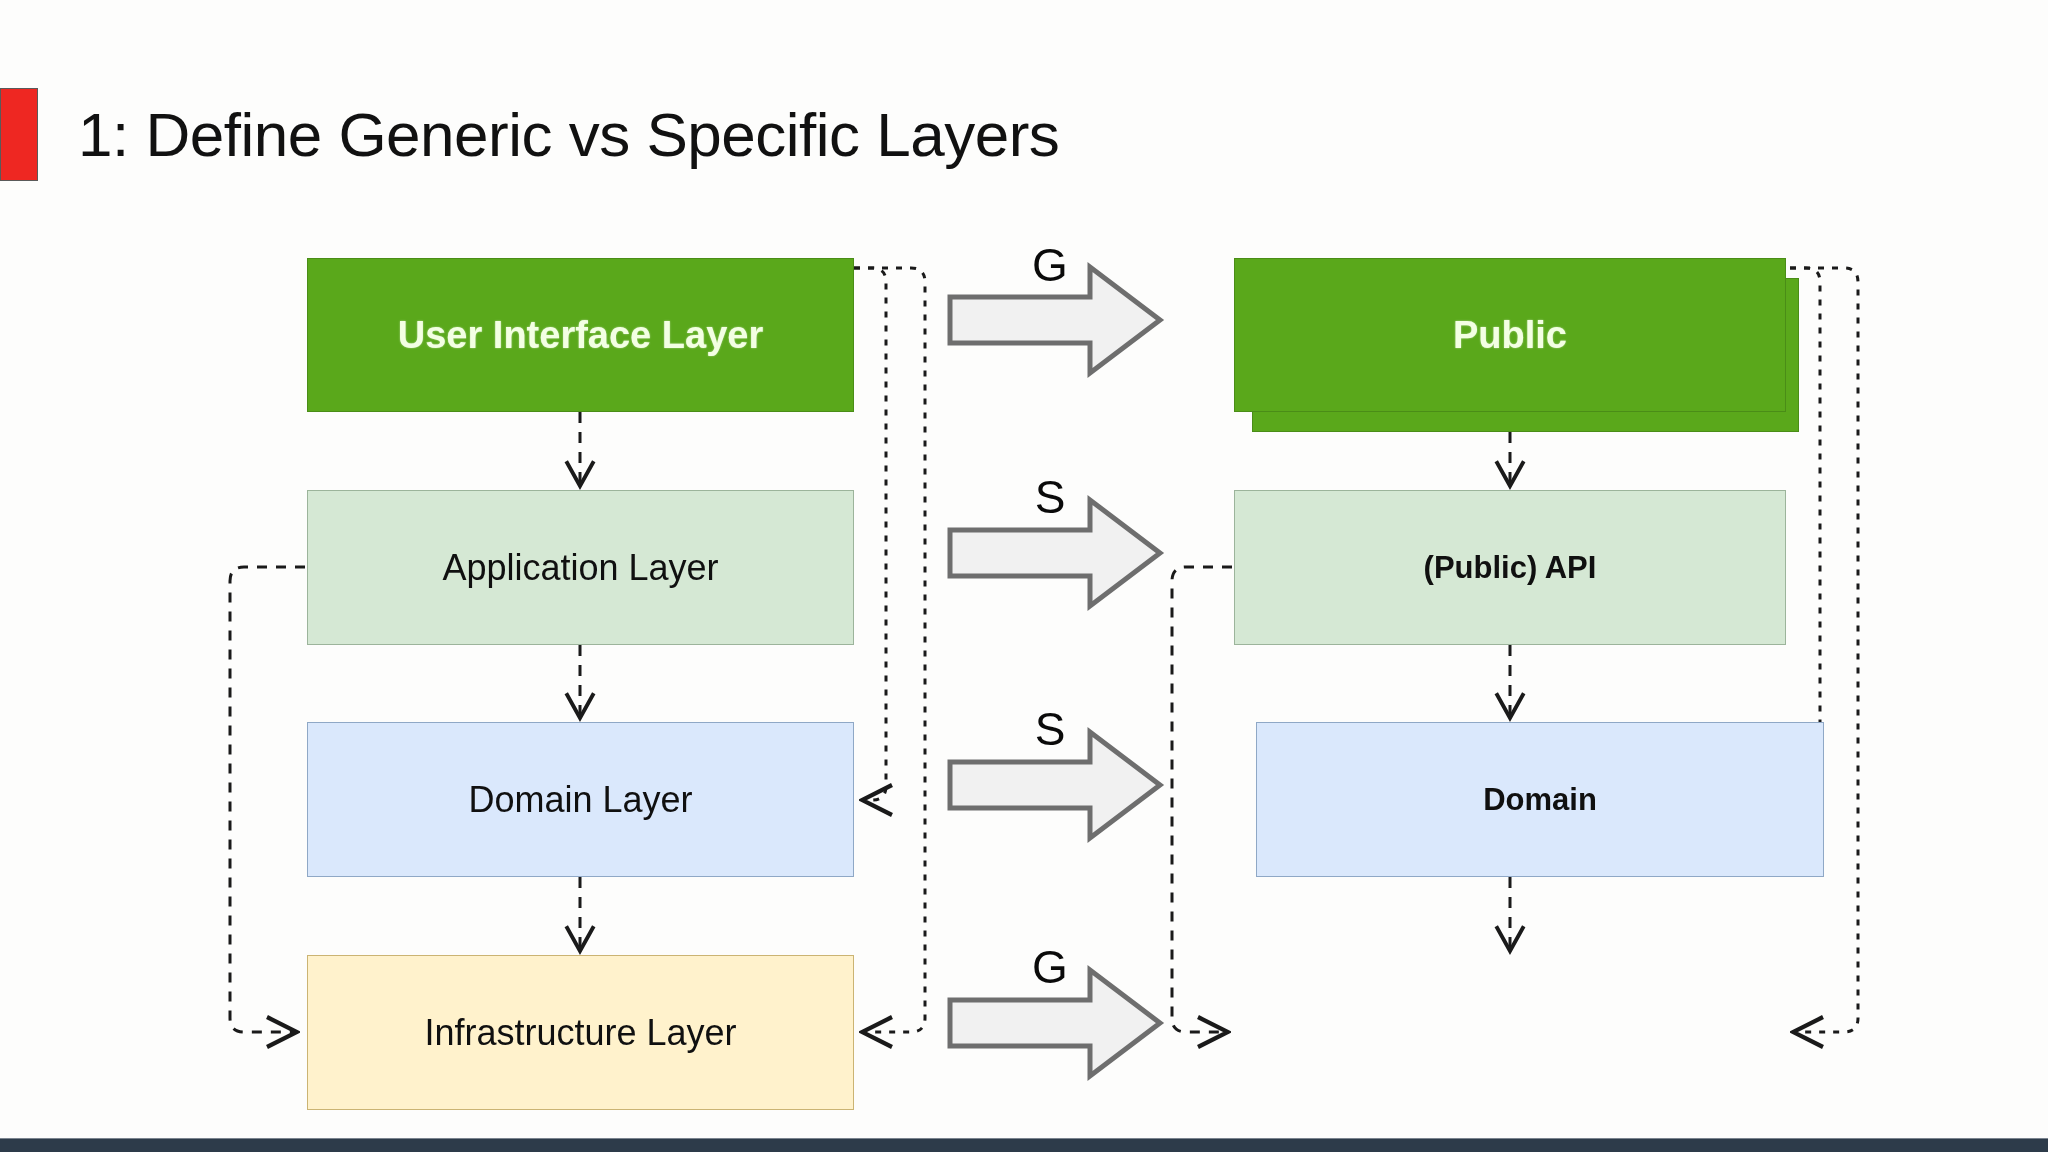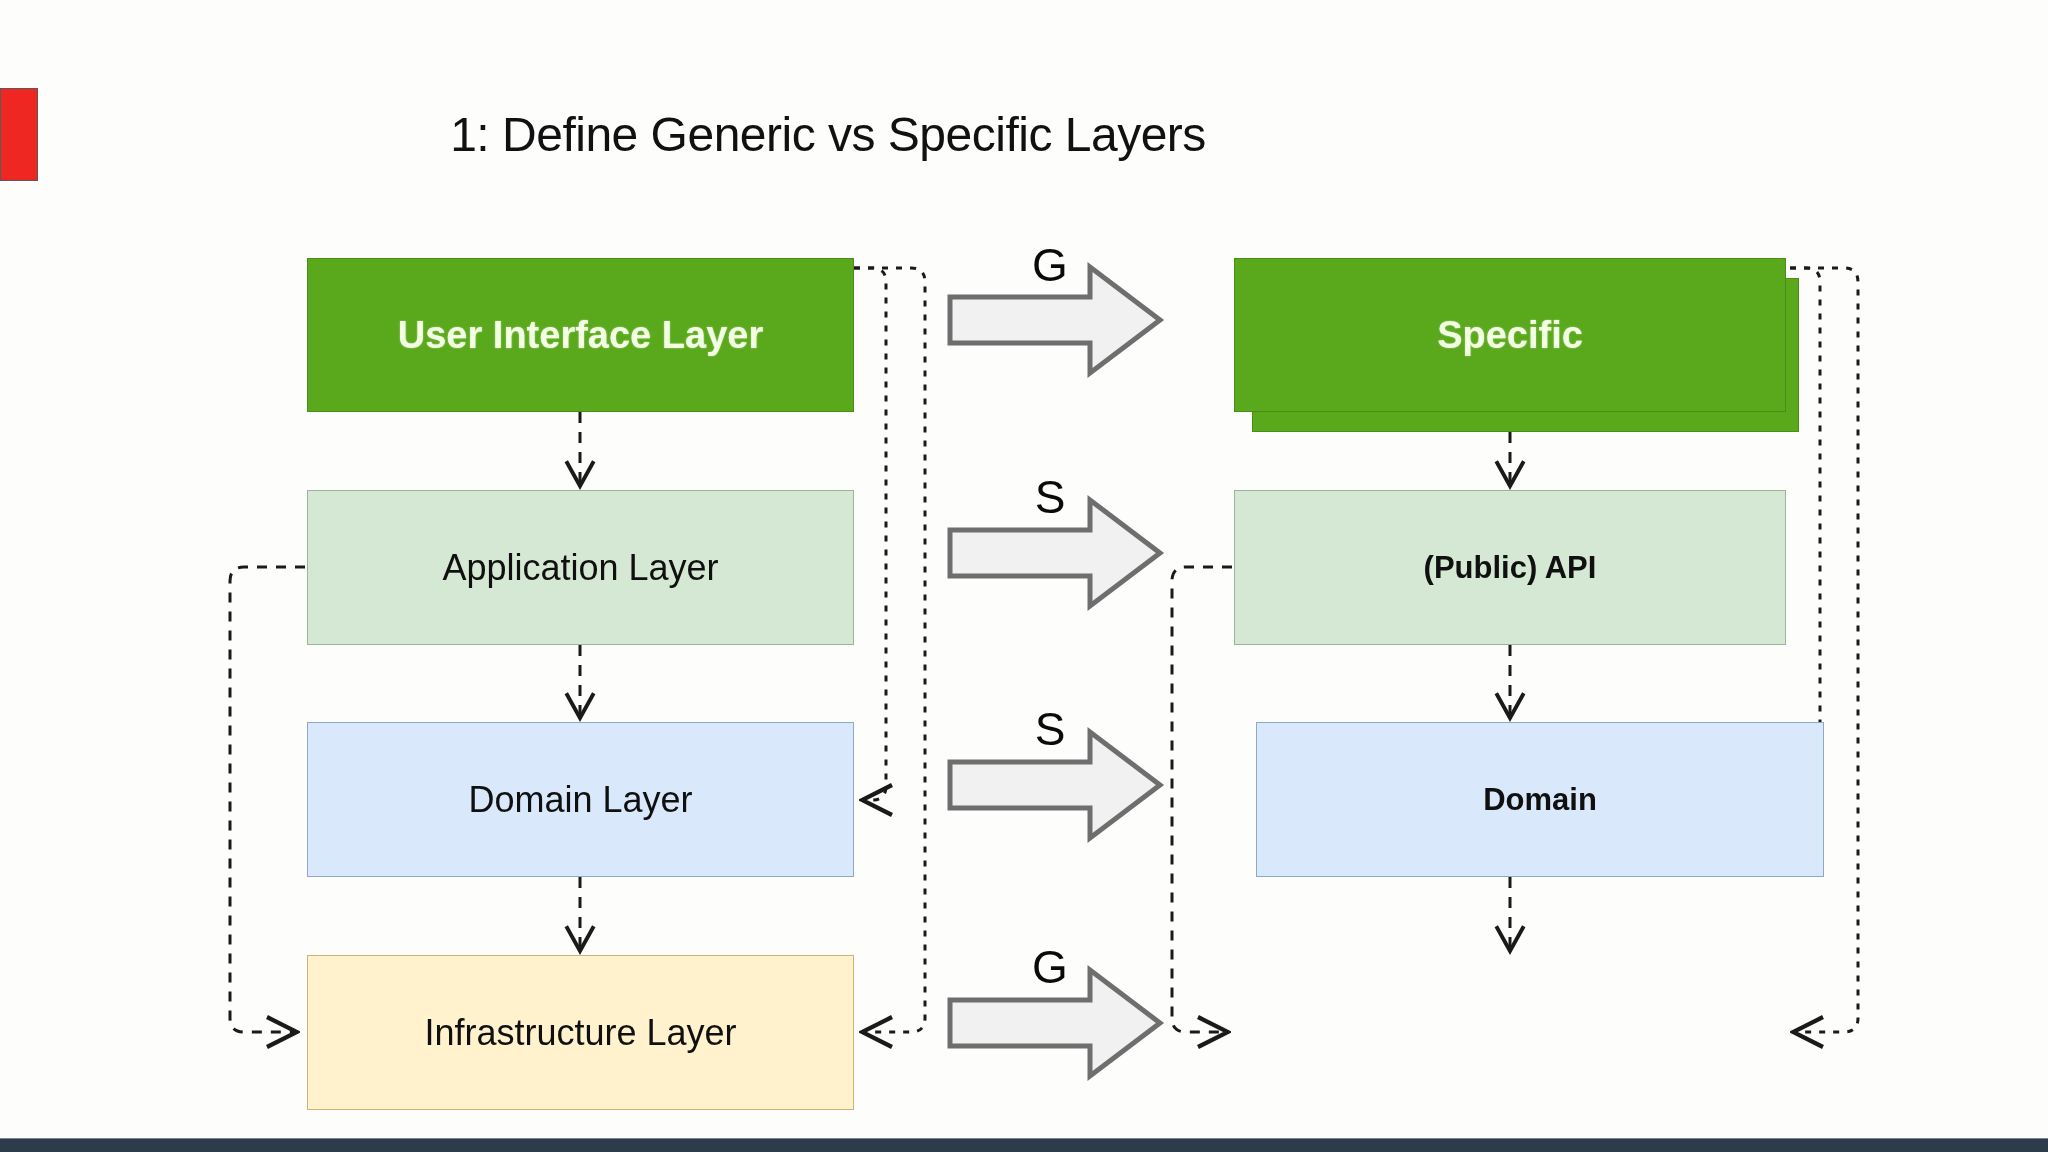--- a/index.html
+++ b/index.html
@@ -27,25 +27,24 @@
     border: 1px solid #5a5a5a;
     box-sizing: border-box;
   }
   #slide-title {
     position: absolute;
     left: 78px;
     top: 88px;
     width: 1500px;
     height: 93px;
     line-height: 93px;
-    font-size: 48px;
+    font-size: 62px;
     color: #111111;
     white-space: nowrap;
     letter-spacing: -0.5px;
-    text-align: center;
   }
 
   
   #diagram {
     position: absolute;
     left: 0;
     top: 0;
     width: 2048px;
     height: 1138px;
   }
@@ -193,21 +192,21 @@
   <div class="node fill-blue-light" style="left:307px; top:722px; width:547px; height:155px;">
     <span class="node-label txt-plain">Domain Layer</span>
   </div>
 
   <div class="node fill-yellow-light" style="left:307px; top:955px; width:547px; height:155px;">
     <span class="node-label txt-plain">Infrastructure Layer</span>
   </div>
 
   <div class="stack-back-2" style="left:1252px; top:278px; width:547px; height:154px;"></div>
   <div class="node fill-green-solid" style="left:1234px; top:258px; width:552px; height:154px;">
-    <span class="node-label txt-ui">Specific</span>
+    <span class="node-label txt-ui">Public</span>
   </div>
 
   <div class="node fill-green-light" style="left:1234px; top:490px; width:552px; height:155px;">
     <span class="node-label txt-bold">(Public) API</span>
   </div>
 
   <div class="node fill-blue-light" style="left:1256px; top:722px; width:568px; height:155px;text-align:center;">
     <span class="node-label txt-bold">Domain</span>
   </div>
 

